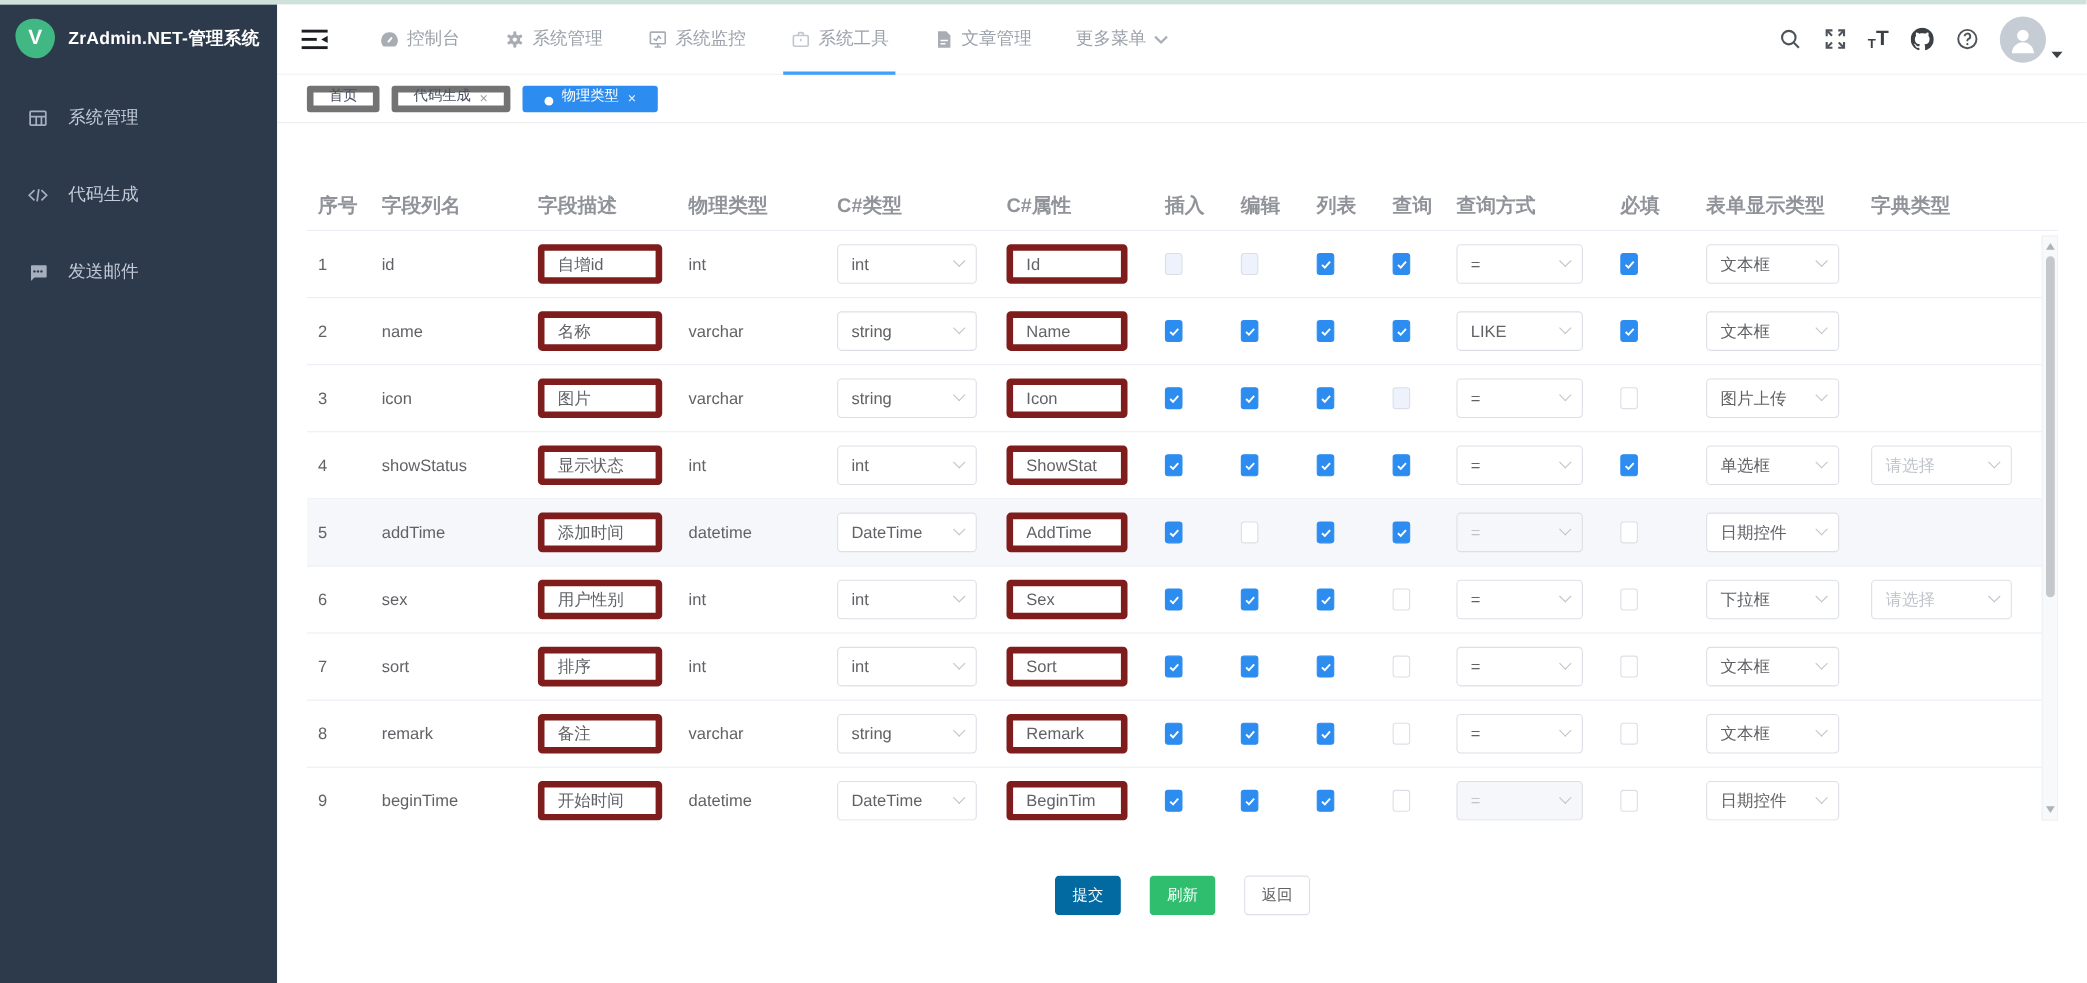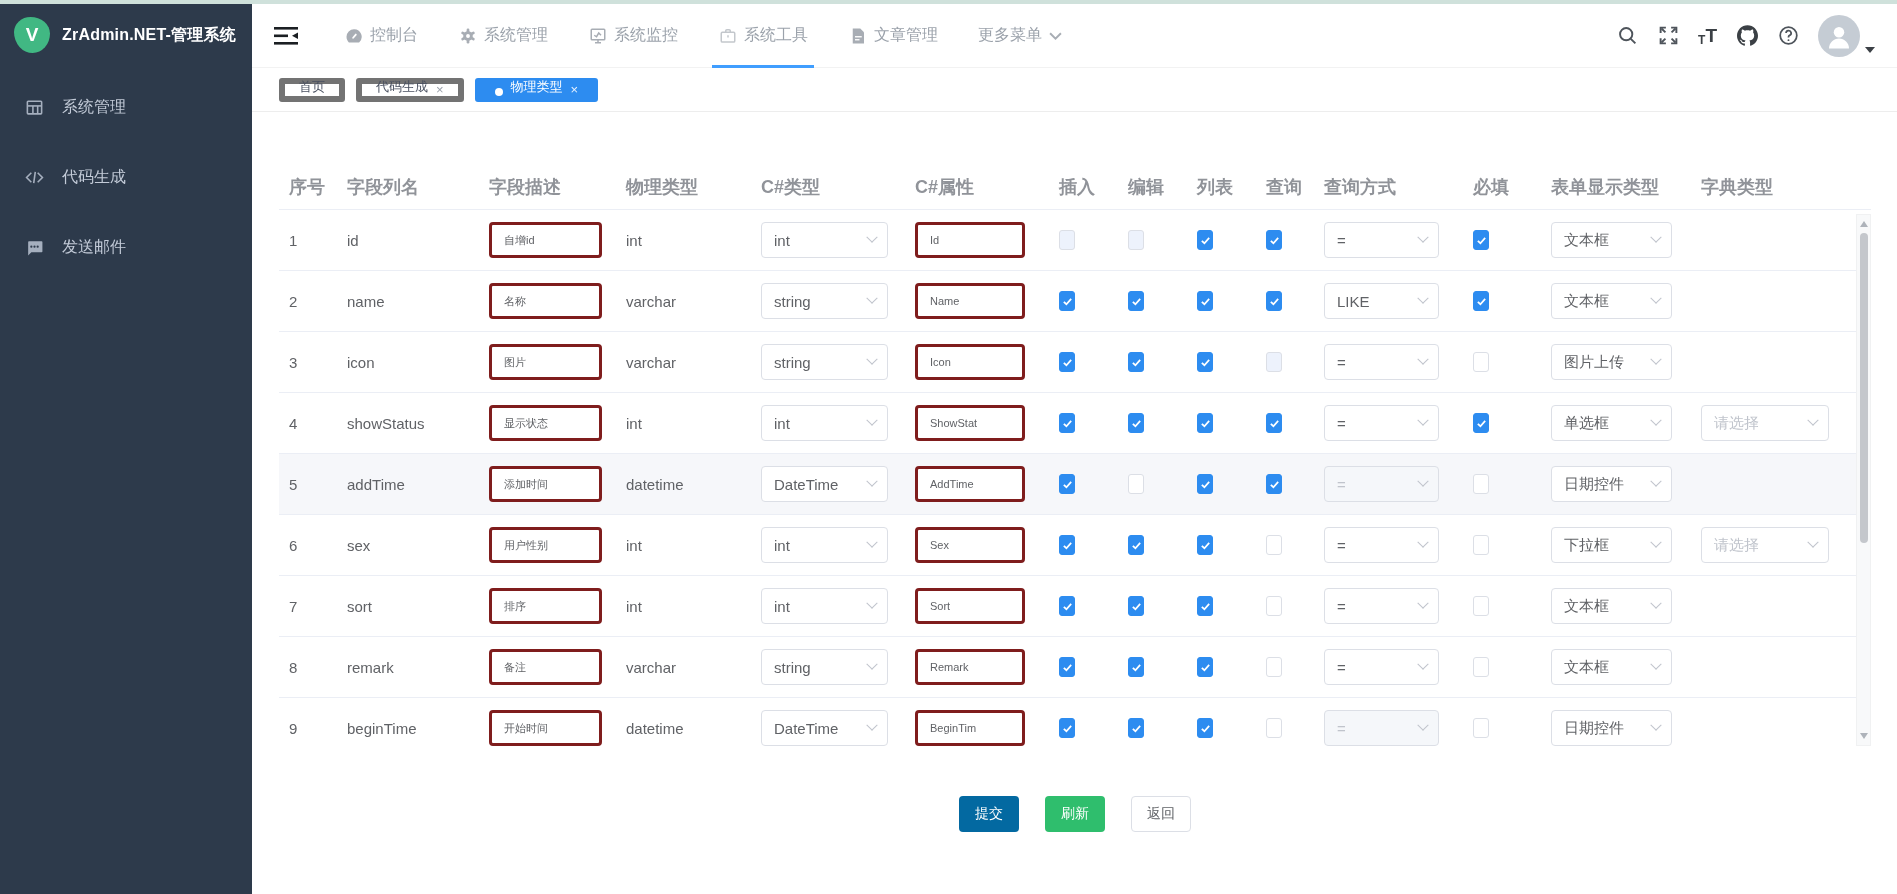--- a/index.html
+++ b/index.html
@@ -60,21 +60,21 @@
 
   .table-wrap { margin-top:24px; position:relative; }
   .grid-cols { display:grid; grid-template-columns:58px 142px 137px 135px 154px 144px 69px 69px 69px 58px 149px 78px 150px 150px; }
   .thead { height:46px; align-items:center; color:#909399; font-weight:bold; font-size:18px; border-bottom:1px solid #ebeef5; }
   .thead > span { padding-left:10px; }
   .tbody { height:536px; overflow:hidden; }
   .trow { height:61px; align-items:center; font-size:15px; color:#606266; border-bottom:1px solid #ebeef5; }
   .trow.striped { background:#f6f7fa; }
   .tcell { padding-left:10px; display:flex; align-items:center; }
 
-  .cell-input { height:36px; border:3px solid #7f1d1d; border-radius:4px; padding:0 12px; font-size:11px;
+  .cell-input { height:36px; border:6px solid #7f1d1d; border-radius:4px; padding:0 12px; font-size:15px;
     color:#606266; background:#fff; font-family:inherit; outline:none; }
   .inp-desc { width:113px; }
   .inp-prop { width:110px; }
 
   .select { height:36px; border:1px solid #dcdfe6; border-radius:4px; background:#fff; color:#606266;
     font-size:15px; display:inline-flex; align-items:center; justify-content:space-between;
     padding:0 11px 0 12px; cursor:pointer; overflow:hidden; white-space:nowrap; }
   .select .sel-text { overflow:hidden; white-space:nowrap; }
   .select .chev { flex:none; width:8px; height:8px; border-right:1.6px solid #c0c4cc; border-bottom:1.6px solid #c0c4cc;
     transform:rotate(45deg) translate(-2px,-2px); margin-left:8px; }

